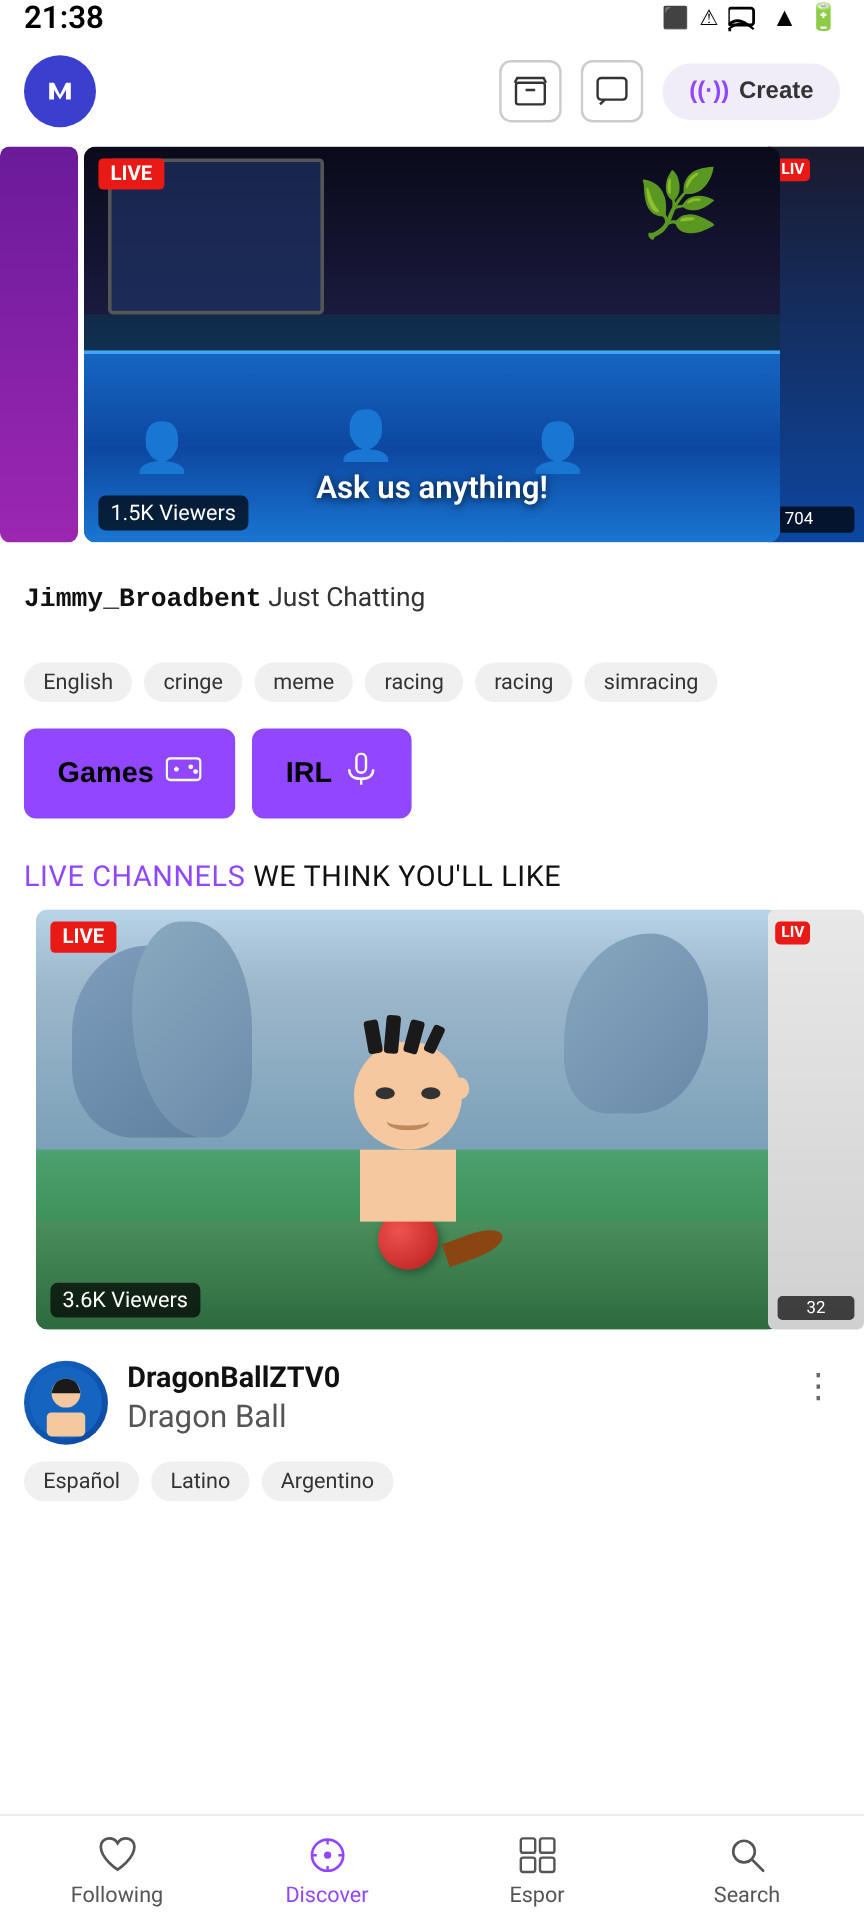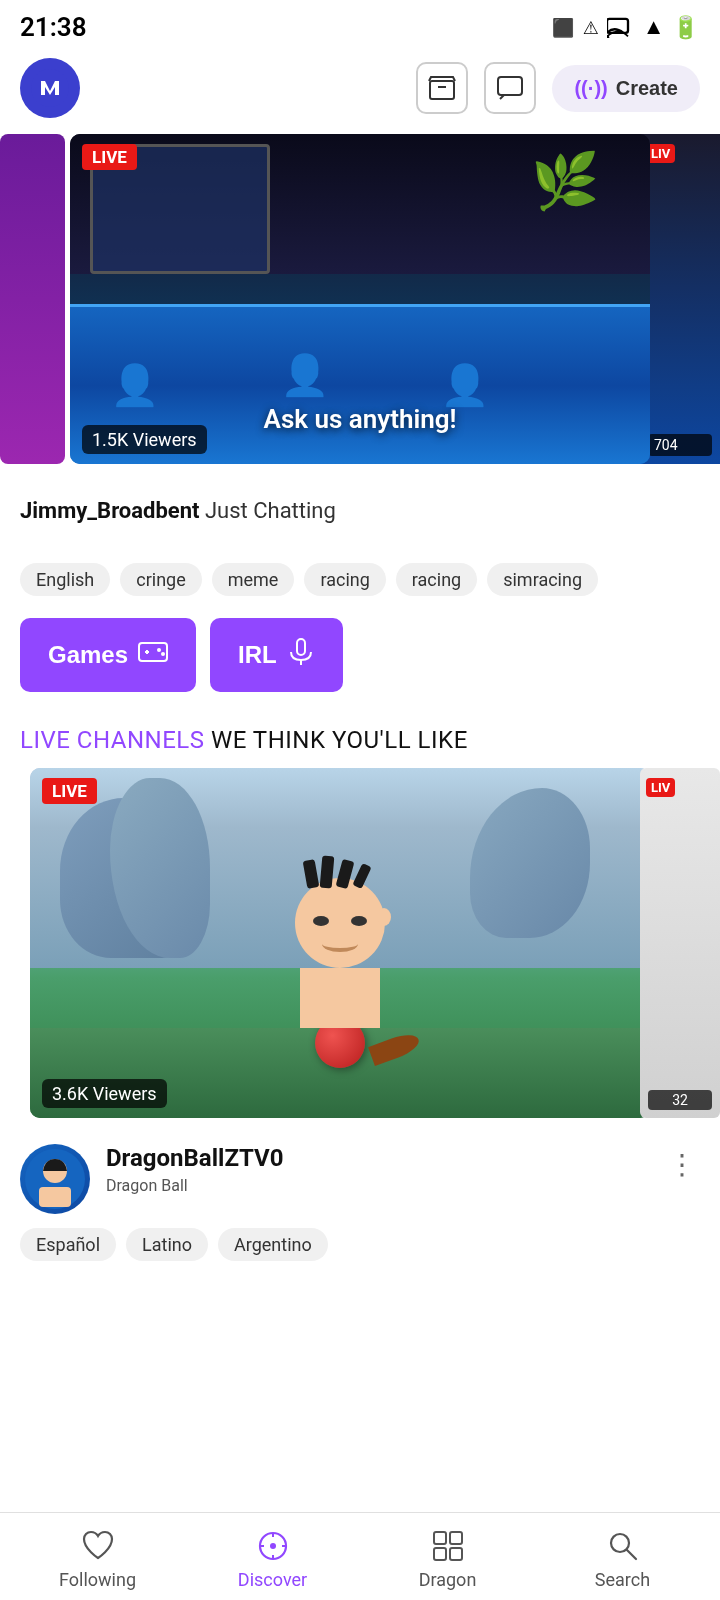--- a/index.html
+++ b/index.html
@@ -11,21 +11,21 @@
       font-family: -apple-system, BlinkMacSystemFont, 'Segoe UI', Roboto, sans-serif;
       position: relative;
       overflow-x: hidden;
     }
 
     
     .status-bar {
       display: flex;
       justify-content: space-between;
       align-items: center;
-      padding: 12px 20px 6px;
+      padding: 0 20px 6px;
       background: #fff;
     }
     .status-time {
       font-size: 26px;
       font-weight: 600;
       color: #000;
     }
     .status-icons {
       display: flex;
       align-items: center;
@@ -203,20 +203,21 @@
       padding: 14px 20px 8px;
     }
     .stream-title {
       font-size: 22px;
       color: #333;
       margin-bottom: 10px;
     }
     .stream-title strong {
       font-weight: 700;
       color: #111;
+      font-family: Liberation Mono, monospace;
     }
     .tags-row {
       display: flex;
       gap: 10px;
       flex-wrap: wrap;
       margin-top: 40px;
     }
     .tag {
       background: #f0f0f0;
       border-radius: 20px;
@@ -234,21 +235,21 @@
     }
     .cat-btn {
       display: flex;
       align-items: center;
       gap: 10px;
       padding: 20px 28px;
       border: none;
       border-radius: 10px;
       font-size: 24px;
       font-weight: 700;
-      color: #ffffff;
+      color: #000000;
       cursor: pointer;
       margin-right: 14px;
       white-space: nowrap;
     }
     .cat-btn.purple { background: #9147ff; }
     .cat-btn.partial {
       background: #9147ff;
       margin-right: 0;
     }
     .cat-icon { font-size: 24px; }
@@ -342,21 +343,21 @@
       font-weight: 700;
       color: #111;
       margin-bottom: 4px;
     }
     .channel-desc {
       font-size: 20px;
       color: #333;
       margin-bottom: 2px;
     }
     .channel-game {
-      font-size: 16px;
+      font-size: 26px;
       color: #555;
     }
     .channel-more-btn {
       background: none;
       border: none;
       font-size: 28px;
       color: #666;
       cursor: pointer;
       padding: 4px;
     }
@@ -639,21 +640,21 @@
     </svg>
     <span class="nav-item-label active">Discover</span>
   </div>
   <div class="nav-item">
     <svg width="34" height="34" viewBox="0 0 34 34" fill="none" xmlns="http://www.w3.org/2000/svg">
       <rect x="3" y="3" width="12" height="12" rx="2" stroke="#555" stroke-width="2" fill="none"></rect>
       <rect x="19" y="3" width="12" height="12" rx="2" stroke="#555" stroke-width="2" fill="none"></rect>
       <rect x="3" y="19" width="12" height="12" rx="2" stroke="#555" stroke-width="2" fill="none"></rect>
       <rect x="19" y="19" width="12" height="12" rx="2" stroke="#555" stroke-width="2" fill="none"></rect>
     </svg>
-    <span class="nav-item-label">Dragon</span>
+    <span class="nav-item-label">Espor</span>
   </div>
   <div class="nav-item">
     <svg width="34" height="34" viewBox="0 0 34 34" fill="none" xmlns="http://www.w3.org/2000/svg">
       <circle cx="14" cy="14" r="9" stroke="#555" stroke-width="2.2" fill="none"></circle>
       <line x1="21" y1="21" x2="30" y2="30" stroke="#555" stroke-width="2.2" stroke-linecap="round"></line>
     </svg>
     <span class="nav-item-label">Search</span>
   </div>
 </div>
 

